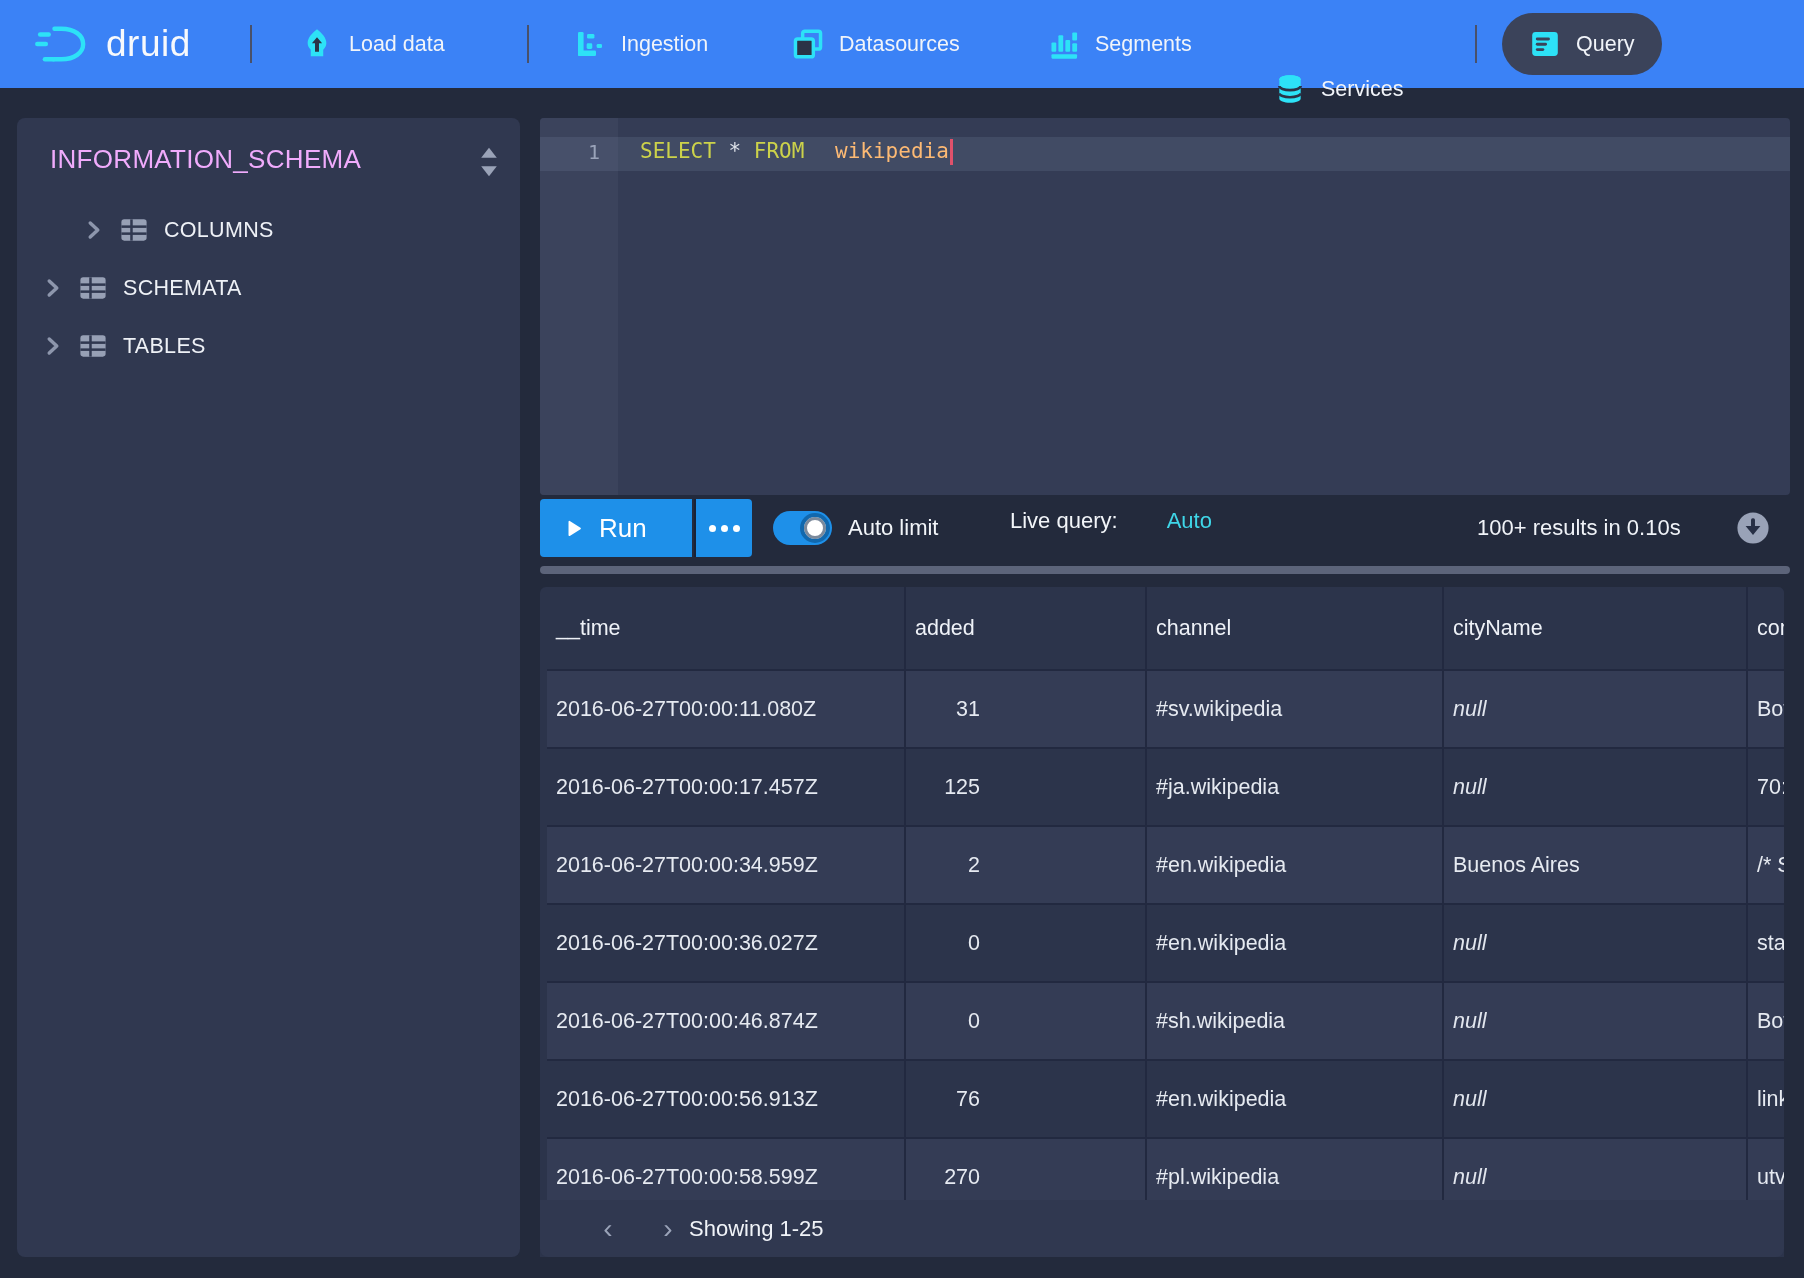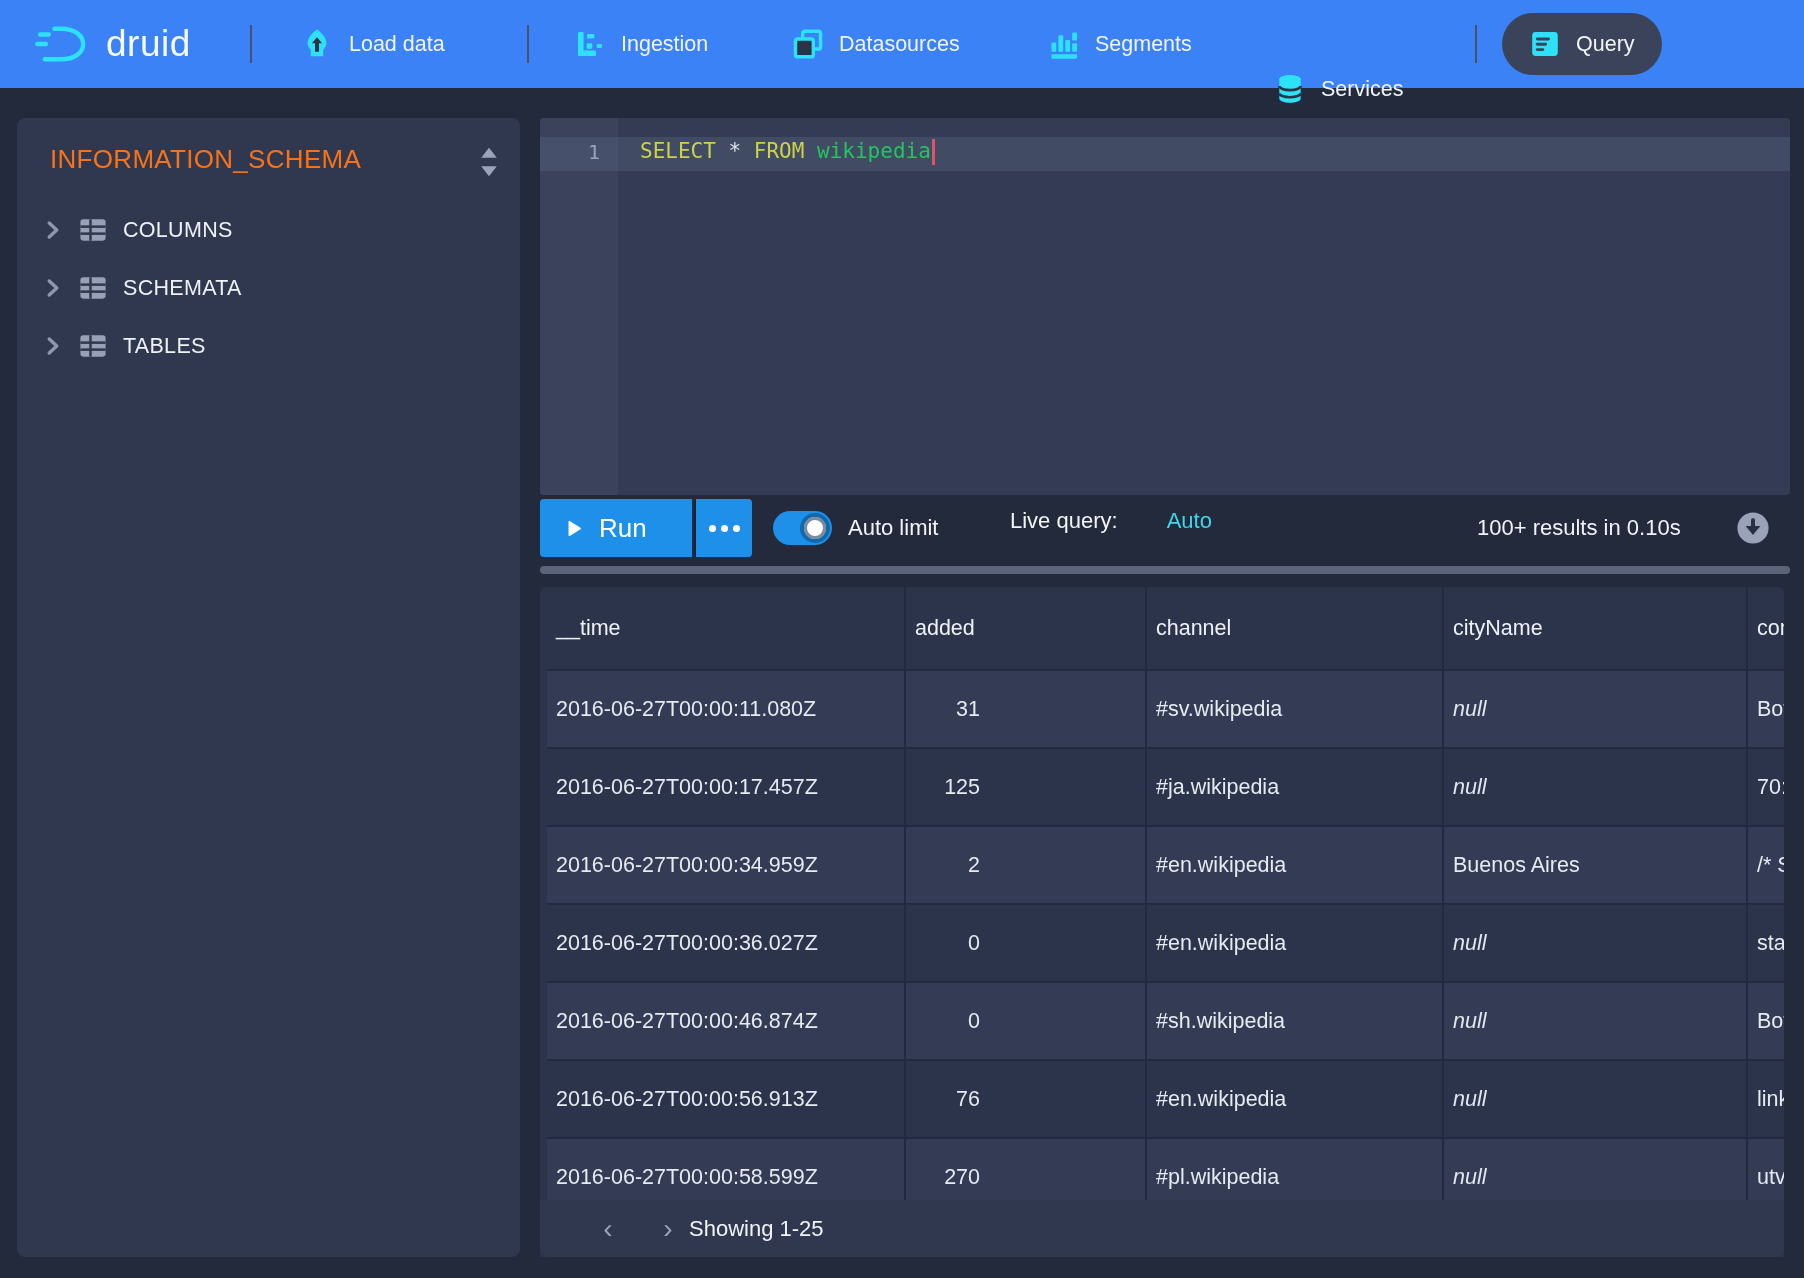--- a/index.html
+++ b/index.html
@@ -15,36 +15,36 @@
   .nav-item .nav-label { font-size:21.5px; color:#f1f4f9; }
   .nav-item.active { top:13px; height:62px; background:#3b435a; border-radius:31px; padding:0 27px; }
   .nav-icon { display:flex; align-items:center; }
 
   
   .panel { position:absolute; background:#303850; border-radius:8px; }
 
   
   #sidebar { left:17px; top:118px; width:503px; height:1139px; }
   .schema-selector { position:absolute; left:0; top:18px; width:100%; height:52px; cursor:pointer; }
-  .schema-title { position:absolute; left:33px; top:8px; font-size:26px; color:#f97316; letter-spacing:.3px; }
+  .schema-title { position:absolute; left:33px; top:8px; font-size:26px; color:#f0abfc; letter-spacing:.3px; }
   .schema-caret { position:absolute; right:18px; top:8px; }
   .tree-item { position:absolute; left:0; width:100%; height:54px; display:flex; align-items:center; cursor:pointer; }
   .tree-chevron { position:absolute; left:26px; display:flex; }
   .tree-table-icon { position:absolute; left:62px; display:flex; }
   .tree-label { position:absolute; left:106px; font-size:21.5px; color:#eef1f6; letter-spacing:.3px; }
 
   
   #editor { left:540px; top:118px; width:1250px; height:377px; background:#343c55; border-radius:4px; cursor:text; }
   .gutter { position:absolute; left:0; top:0; width:78px; height:100%; background:#3b435c; border-radius:4px 0 0 4px; }
   .active-line { position:absolute; left:0; top:19px; width:100%; height:34px; background:rgba(130,142,172,.18); }
   .line-number { position:absolute; left:0; top:22px; width:60px; text-align:right; font-family:"DejaVu Sans Mono",monospace; font-size:20px; color:#9aa3b9; }
   .code-line { position:absolute; left:100px; top:21px; font-family:"DejaVu Sans Mono",monospace; font-size:21px; white-space:pre; }
   .tok-keyword { color:#ccd24a; }
   .tok-operator { color:#dfe3ea; }
-  .tok-identifier { color:#22c55e; }
+  .tok-identifier { color:#fdba74;margin-left:18px; }
   .cursor { display:inline-block; width:3px; height:26px; background:#e0516b; vertical-align:middle; margin-left:1px; }
 
   
   #run-button { position:absolute; left:540px; top:499px; width:152px; height:58px; background:#1e90e9; border:none; border-radius:4px 0 0 4px; display:flex; align-items:center; cursor:pointer; }
   #run-button .play { margin-left:24px; display:flex; }
   #run-button .run-label { margin-left:16px; font-size:26px; color:#ffffff; font-family:"Liberation Sans",sans-serif; }
   #more-button { position:absolute; left:694px; top:499px; width:58px; height:58px; background:#1e90e9; border:none; border-left:2px solid #182338; border-radius:0 4px 4px 0; color:#fff; cursor:pointer; display:flex; align-items:center; justify-content:center; }
   .dots { display:flex; gap:5px; }
   .dots i { width:7px; height:7px; background:#fff; border-radius:50%; }
   .toggle { position:absolute; left:773px; top:511px; width:59px; height:34px; background:#1e90e9; border-radius:17px; cursor:pointer; }
@@ -168,21 +168,21 @@
   <div class="schema-selector">
     <span class="schema-title">INFORMATION_SCHEMA</span>
     <span class="schema-caret">
       <svg viewBox="0 0 16 22" width="26" height="36">
         <path d="M8 2.2 L12.8 8.4 H3.2 Z" fill="#9aa3b8"></path>
         <path d="M8 19.8 L3.2 13.6 H12.8 Z" fill="#9aa3b8"></path>
       </svg>
     </span>
   </div>
   <div id="schema-tree">
-      <div class="tree-item" style="top: 85px;">
+      <div class="tree-item" style="top: 85px; margin-left: 41px;">
         <span class="tree-chevron">
           <svg viewBox="0 0 16 16" width="20" height="20">
             <path d="M5 2.4l6 5.6-6 5.6" fill="none" stroke="#8d96ac" stroke-width="2.8" stroke-linecap="round" stroke-linejoin="round"></path>
           </svg>
         </span>
         <span class="tree-table-icon">
           <svg viewBox="0 0 20 20" width="28" height="28">
             <rect x="1" y="2.4" width="18" height="15.2" rx="2" fill="#97a0b5"></rect>
             <g stroke="#303850" stroke-width="1.8">
               <line x1="1" y1="7.6" x2="19" y2="7.6"></line>

